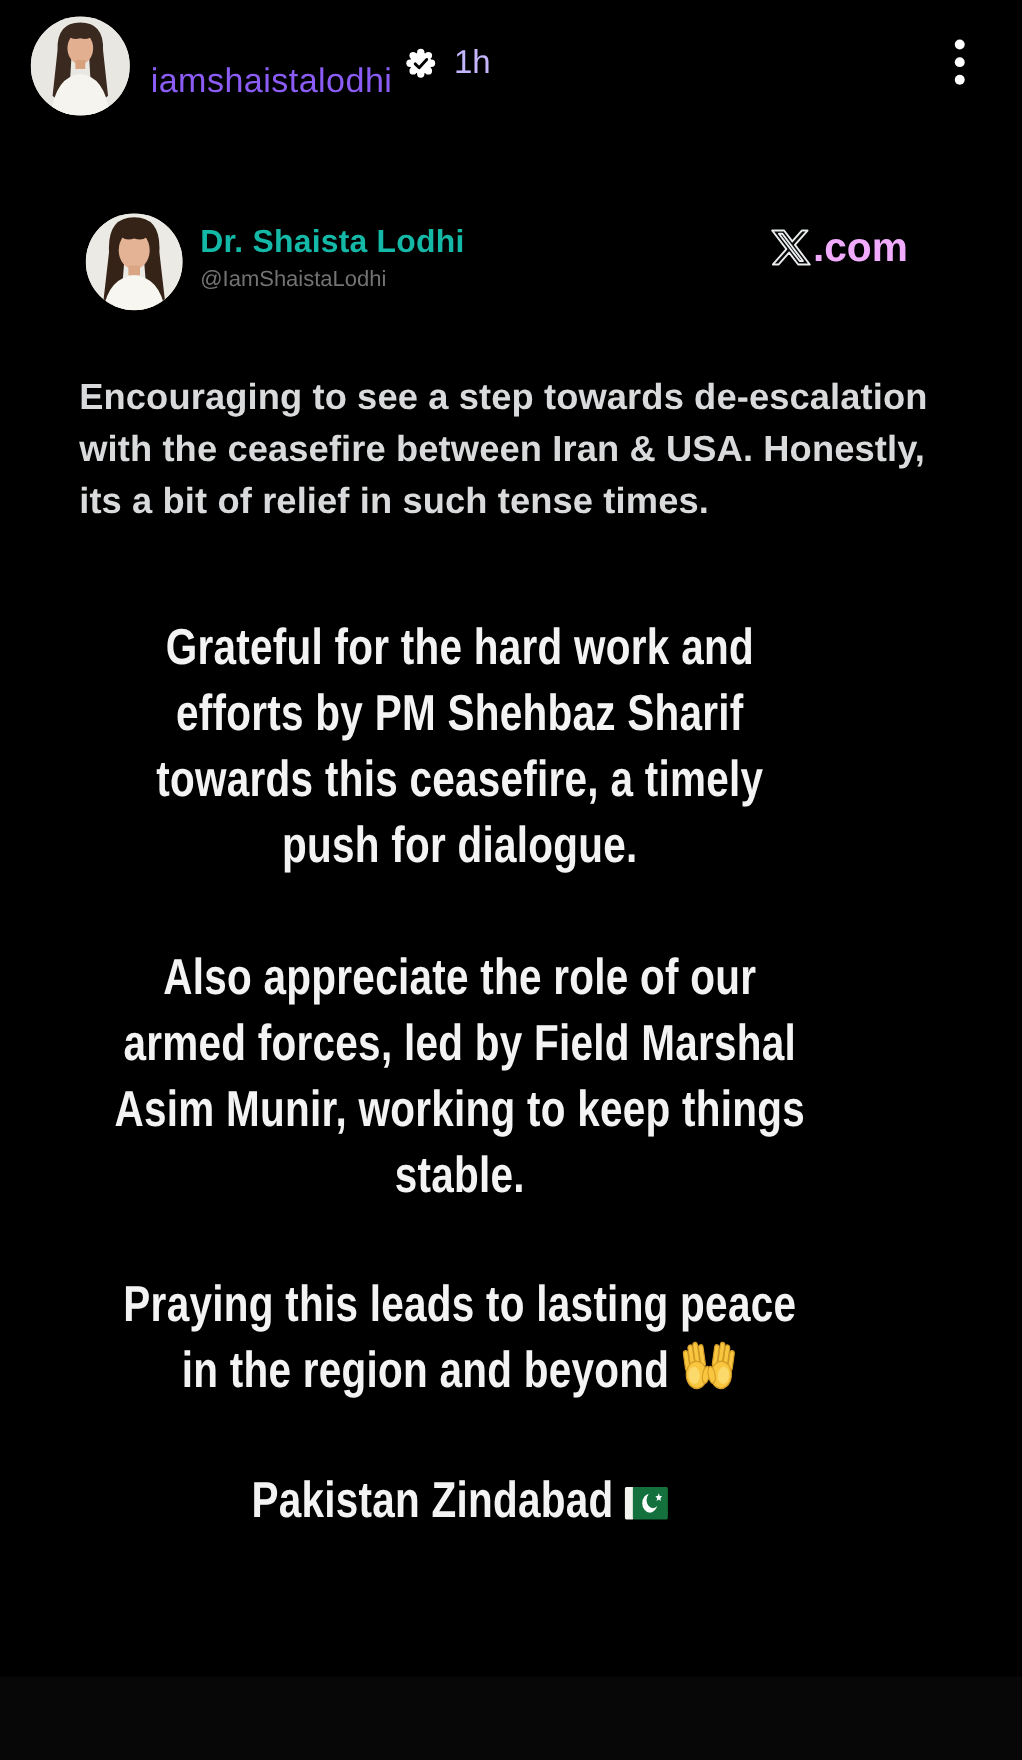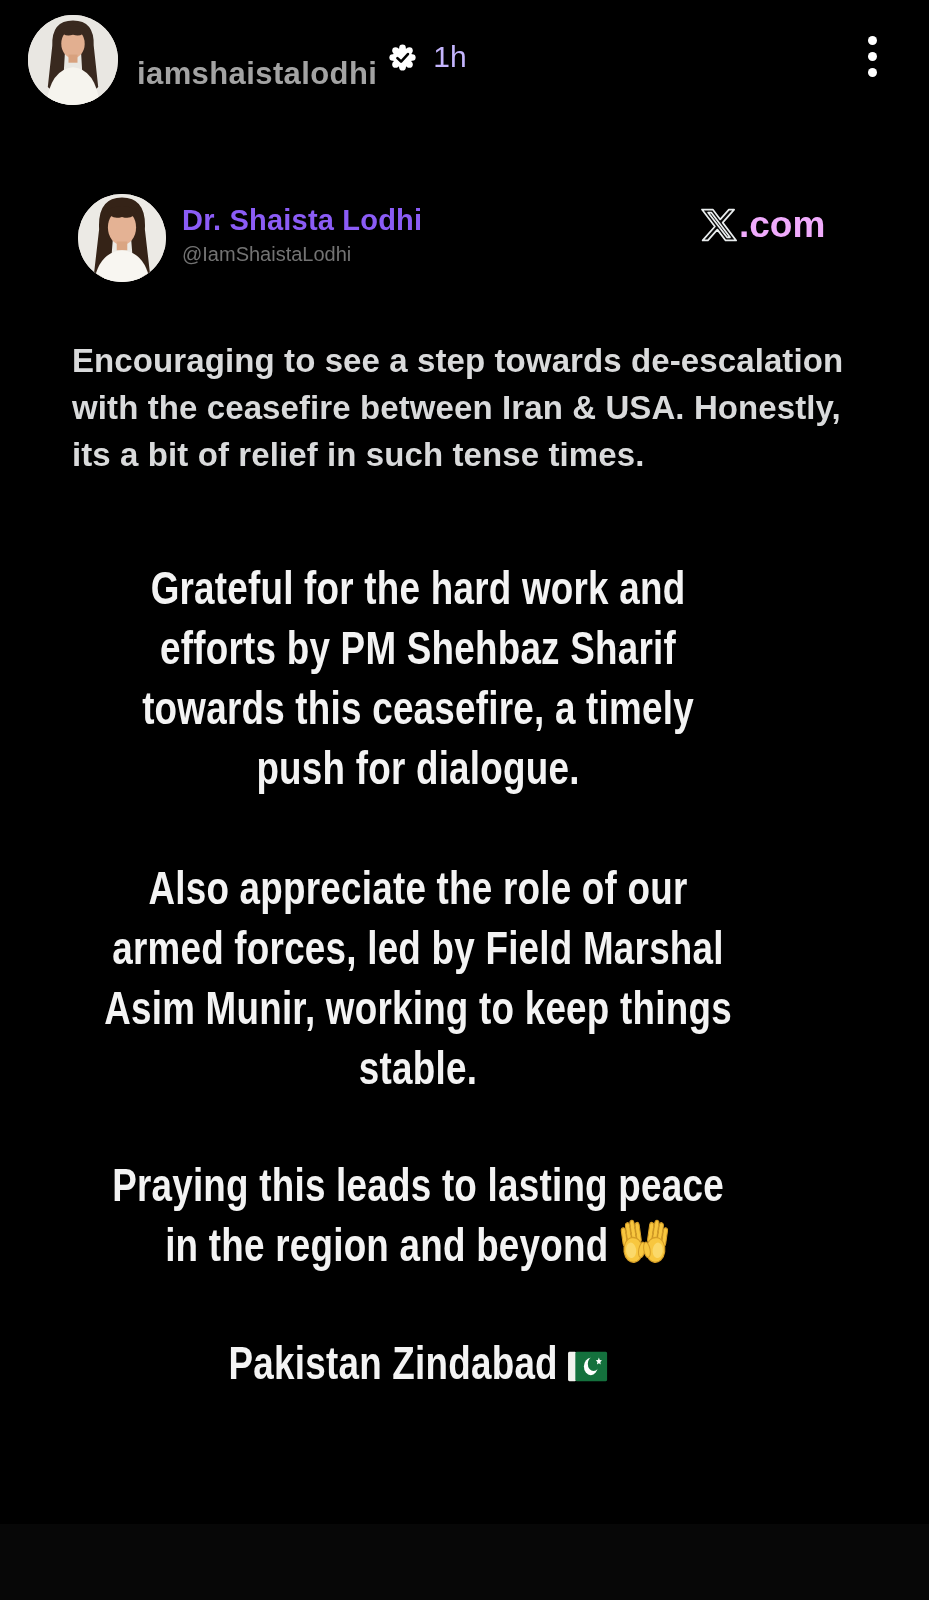--- a/index.html
+++ b/index.html
@@ -14,21 +14,21 @@
   .story-avatar {
     position:absolute; left:28px; top:15px; width:90px; height:90px;
     border-radius:50%; overflow:hidden; background:#e8e6e1; cursor:pointer;
   }
   .story-avatar svg { display:block; width:100%; height:100%; }
   .story-user-row {
     position:absolute; left:137px; top:34px; height:46px;
     display:flex; align-items:center; gap:11px;
   }
   .story-username {
-    font-size:31px; font-weight:bold; color:#a3a3a3; letter-spacing:0.4px;
+    font-size:31px; font-weight:normal; color:#8b5cf6; letter-spacing:0.4px;
     cursor:pointer;
     margin-top:33px;
   }
   .badge-wrap { width:29px; height:29px; display:flex; }
   .story-timestamp { font-size:30px; color:#c4b5fd; margin-left:5px; }
   .more-options {
     position:absolute; left:852px; top:26px; width:40px; height:60px;
     display:flex; flex-direction:column; align-items:center; justify-content:center;
     gap:7px; cursor:pointer; background:transparent; border:0; padding:0;
   }
@@ -36,21 +36,21 @@
 
   
   .tweet-card { position:absolute; left:0; top:180px; width:929px; height:310px; }
   .tweet-avatar {
     position:absolute; left:78px; top:14px; width:88px; height:88px;
     border-radius:50%; overflow:hidden; background:#e8e6e1;
   }
   .tweet-avatar svg { display:block; width:100%; height:100%; }
   .tweet-name {
     position:absolute; left:182px; top:24px; font-size:29px; font-weight:bold;
-    color:#8b5cf6; letter-spacing:0.2px; white-space:nowrap;
+    color:#14b8a6; letter-spacing:0.2px; white-space:nowrap;
   }
   .tweet-handle {
     position:absolute; left:182px; top:63px; font-size:20px;
     color:#737373; white-space:nowrap;
   }
   .watermark {
     position:absolute; left:700px; top:24px; display:flex; align-items:center;
     font-size:37px; font-weight:bold; color:#f0abfc;
   }
   .watermark .x-logo { width:38px; height:38px; margin-right:1px; }

